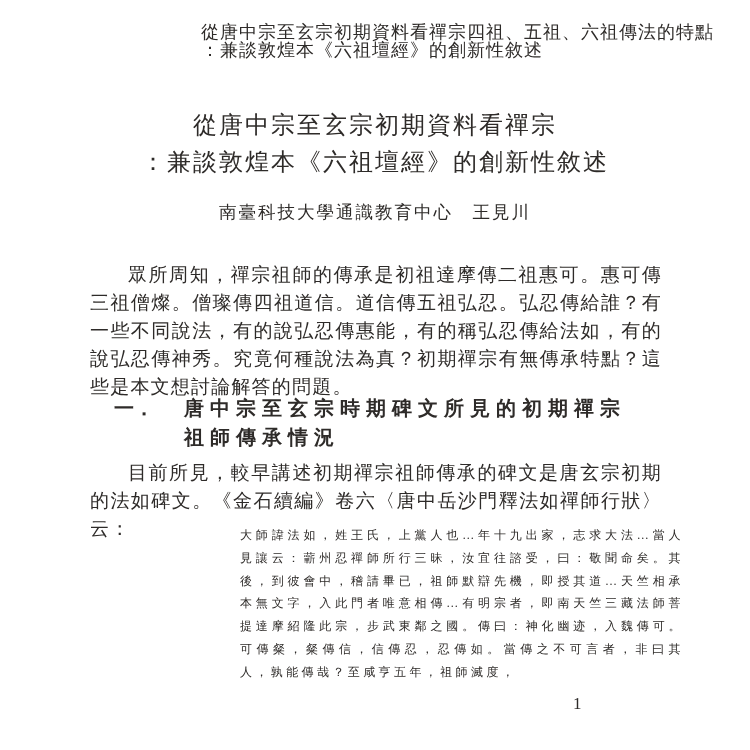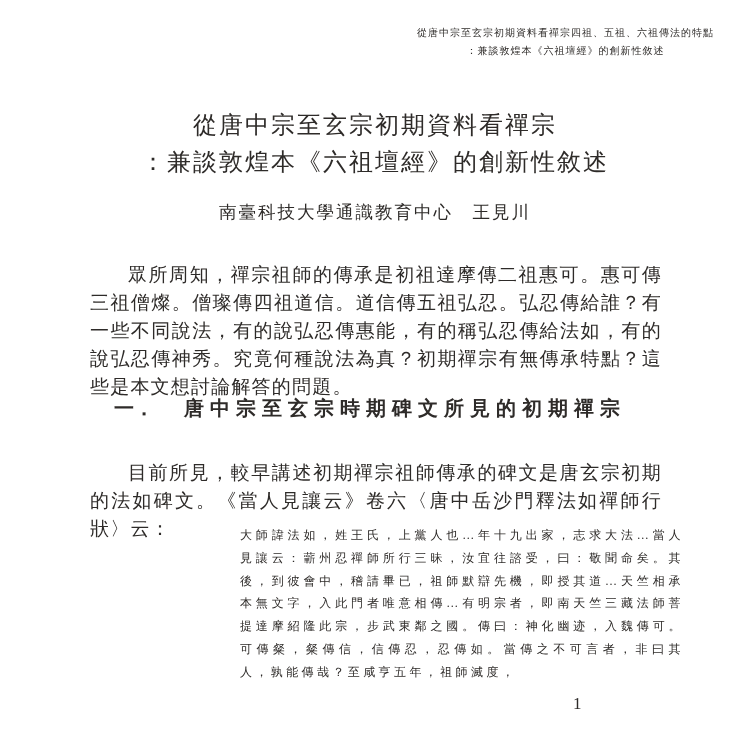--- a/index.html
+++ b/index.html
@@ -17,22 +17,22 @@
   }
   .page {
     position: absolute;
     inset: 0;
     background: #ffffff;
   }
   .running-header {
     position: absolute;
     top: 24px;
     right: 36px;
-    text-align: center;
-    font-size: 10px;
+    text-align: left;
+    font-size: 18px;
     line-height: 17.5px;
     letter-spacing: 1px;
   }
   .running-header .hline { display: block; }
   .doc-title {
     position: absolute;
     top: 84px;
     left: 0;
     right: 0;
     text-align: center;
@@ -114,22 +114,23 @@
   </h1>
 
   <div class="author-line">南臺科技大學通識教育中心　王見川</div>
 
   <p class="body-para para-1">眾所周知，禪宗祖師的傳承是初祖達摩傳二祖惠可。惠可傳三祖僧燦。僧璨傳四祖道信。道信傳五祖弘忍。弘忍傳給誰？有一些不同說法，有的說弘忍傳惠能，有的稱弘忍傳給法如，有的說弘忍傳神秀。究竟何種說法為真？初期禪宗有無傳承特點？這些是本文想討論解答的問題。</p>
 
   <h2 class="section-heading">
     <span class="sec-num">一．</span>
     <span class="sec-lines">
       <span class="sec-line">唐中宗至玄宗時期碑文所見的初期禪宗</span>
+      <span class="sec-line">祖師傳承情況</span>
     </span>
   </h2>
 
-  <p class="body-para para-2">目前所見，較早講述初期禪宗祖師傳承的碑文是唐玄宗初期的法如碑文。《當人見讓云》卷六〈唐中岳沙門釋法如禪師行狀〉云：</p>
+  <p class="body-para para-2">目前所見，較早講述初期禪宗祖師傳承的碑文是唐玄宗初期的法如碑文。《金石續編》卷六〈唐中岳沙門釋法如禪師行狀〉云：</p>
 
   <blockquote class="block-quote">大師諱法如，姓王氏，上黨人也…年十九出家，志求大法…當人見讓云：蘄州忍禪師所行三昧，汝宜往諮受，曰：敬聞命矣。其後，到彼會中，稽請畢已，祖師默辯先機，即授其道…天竺相承本無文字，入此門者唯意相傳…有明宗者，即南天竺三藏法師菩提達摩紹隆此宗，步武東鄰之國。傳曰：神化幽迹，入魏傳可。可傳粲，粲傳信，信傳忍，忍傳如。當傳之不可言者，非曰其人，孰能傳哉？至咸亨五年，祖師滅度，</blockquote>
 
   <div class="page-number">1</div>
 
 </div>
 
 </body></html>

